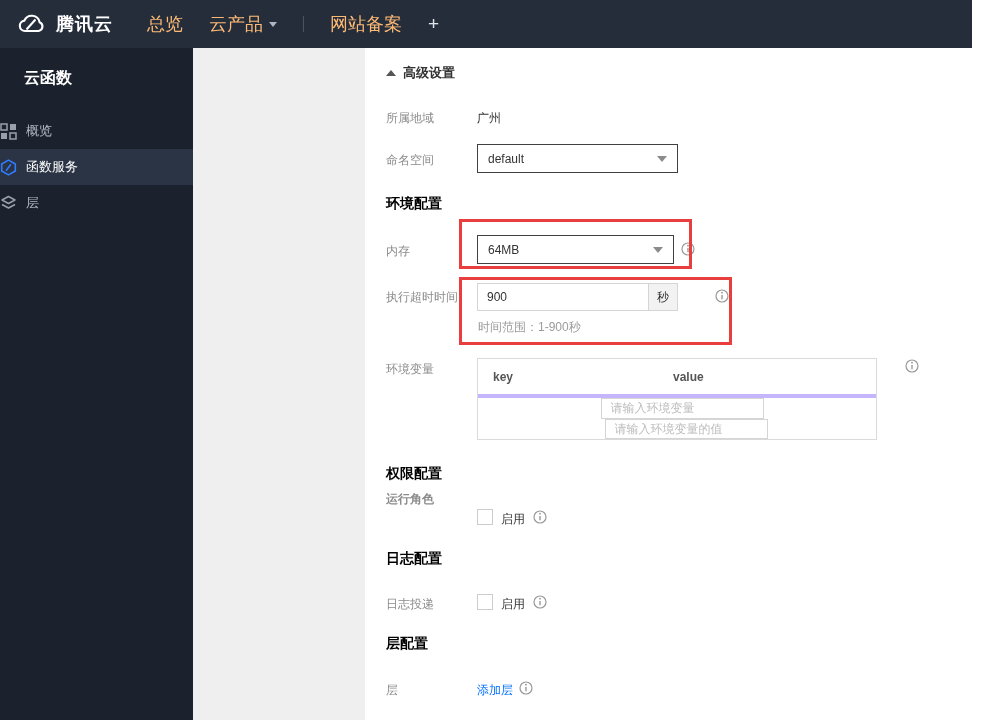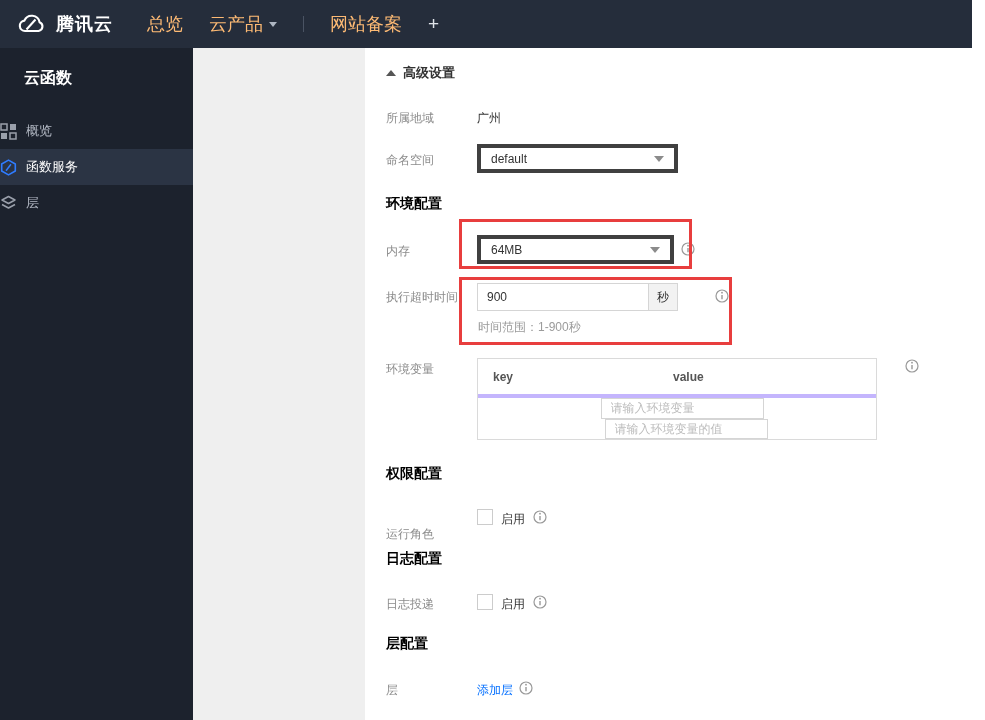--- a/index.html
+++ b/index.html
@@ -37,21 +37,21 @@
   .abs { position:absolute; }
   .field-label { font-size:12px; color:#8b8b8b; }
   .field-value { font-size:12px; color:#333; }
   .section-title { font-size:14px; font-weight:bold; color:#000; }
 
   .adv-toggle { display:flex; align-items:center; cursor:pointer; }
   .tri-up { width:0; height:0; border-left:5px solid transparent; border-right:5px solid transparent;
     border-bottom:6px solid #555; margin-right:7px; }
   .adv-text { font-size:13px; font-weight:bold; color:#333; }
 
-  .select-box { background:#fff; border:4px solid #404040; height:29px; display:flex;
+  .select-box { background:#fff; border:1px solid #404040; height:29px; display:flex;
     align-items:center; padding:0 10px; cursor:pointer; }
   .select-box .sel-text { font-size:12px; color:#333; flex:1; }
   .sel-caret { width:0; height:0; border-left:5px solid transparent; border-right:5px solid transparent;
     border-top:6px solid #8b8b8b; }
 
   .text-input { border:1px solid #d5d5d5; height:28px; font-size:12px; color:#333;
     padding:0 9px; outline:none; font-family:inherit; background:#fff; }
   .text-input::placeholder { color:#bcbcbc; }
   .unit-suffix { border:1px solid #d5d5d5; border-left:none; background:#f2f2f2; height:28px;
     width:29px; display:inline-flex; align-items:center; justify-content:center;
@@ -201,21 +201,21 @@
   <span class="abs info-icon" style="left:540px; top:311px;">
     <svg width="14" height="14" viewBox="0 0 14 14">
       <circle cx="7" cy="7" r="6" fill="none" stroke="#999" stroke-width="1.2"></circle>
       <line x1="7" y1="6" x2="7" y2="10.2" stroke="#999" stroke-width="1.4"></line>
       <circle cx="7" cy="3.7" r="0.9" fill="#999"></circle>
     </svg>
   </span>
 
   <span class="abs section-title" style="left:21px; top:417px;">权限配置</span>
 
-  <span class="abs field-label" style="left:21px; top:478px;">运行角色</span>
+  <span class="abs field-label" style="left:21px; top:443px;font-weight:bold;">运行角色</span>
   <span class="abs checkbox" style="left:112px; top:461px;"></span>
   <span class="abs enable-label" style="left:136px; top:463px;">启用</span>
   <span class="abs info-icon" style="left:168px; top:462px;">
     <svg width="14" height="14" viewBox="0 0 14 14">
       <circle cx="7" cy="7" r="6" fill="none" stroke="#999" stroke-width="1.2"></circle>
       <line x1="7" y1="6" x2="7" y2="10.2" stroke="#999" stroke-width="1.4"></line>
       <circle cx="7" cy="3.7" r="0.9" fill="#999"></circle>
     </svg>
   </span>
 

